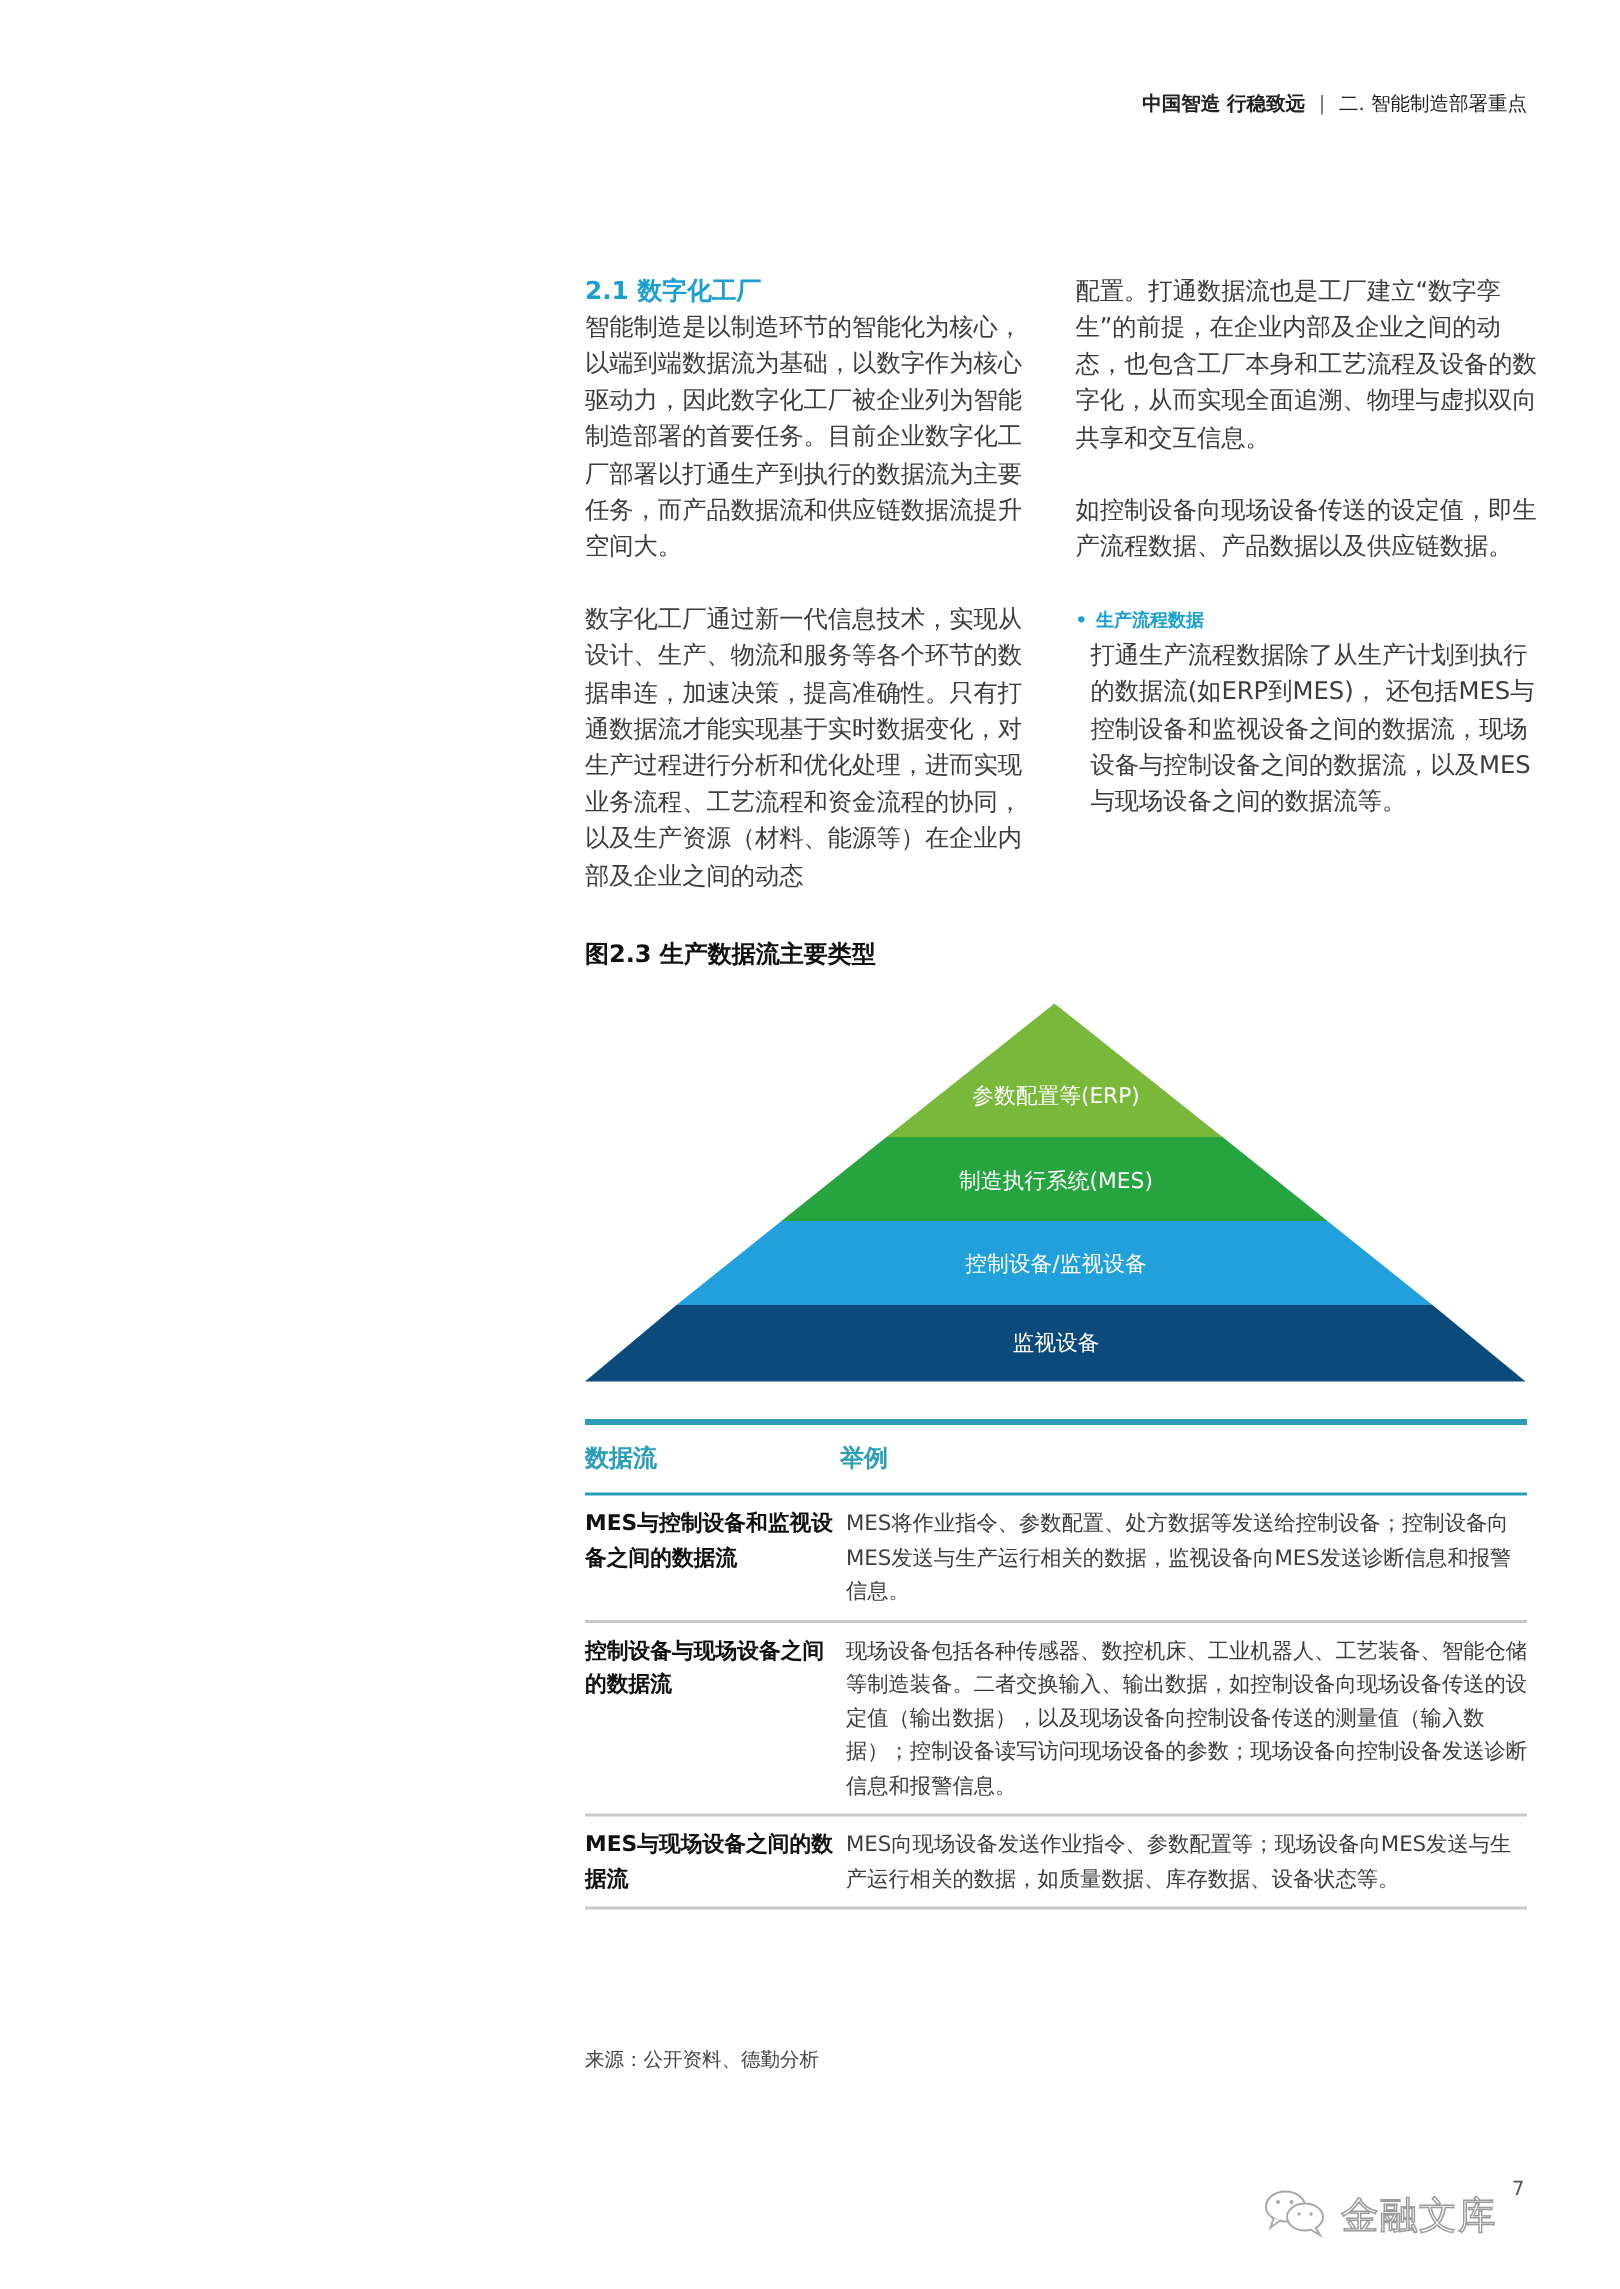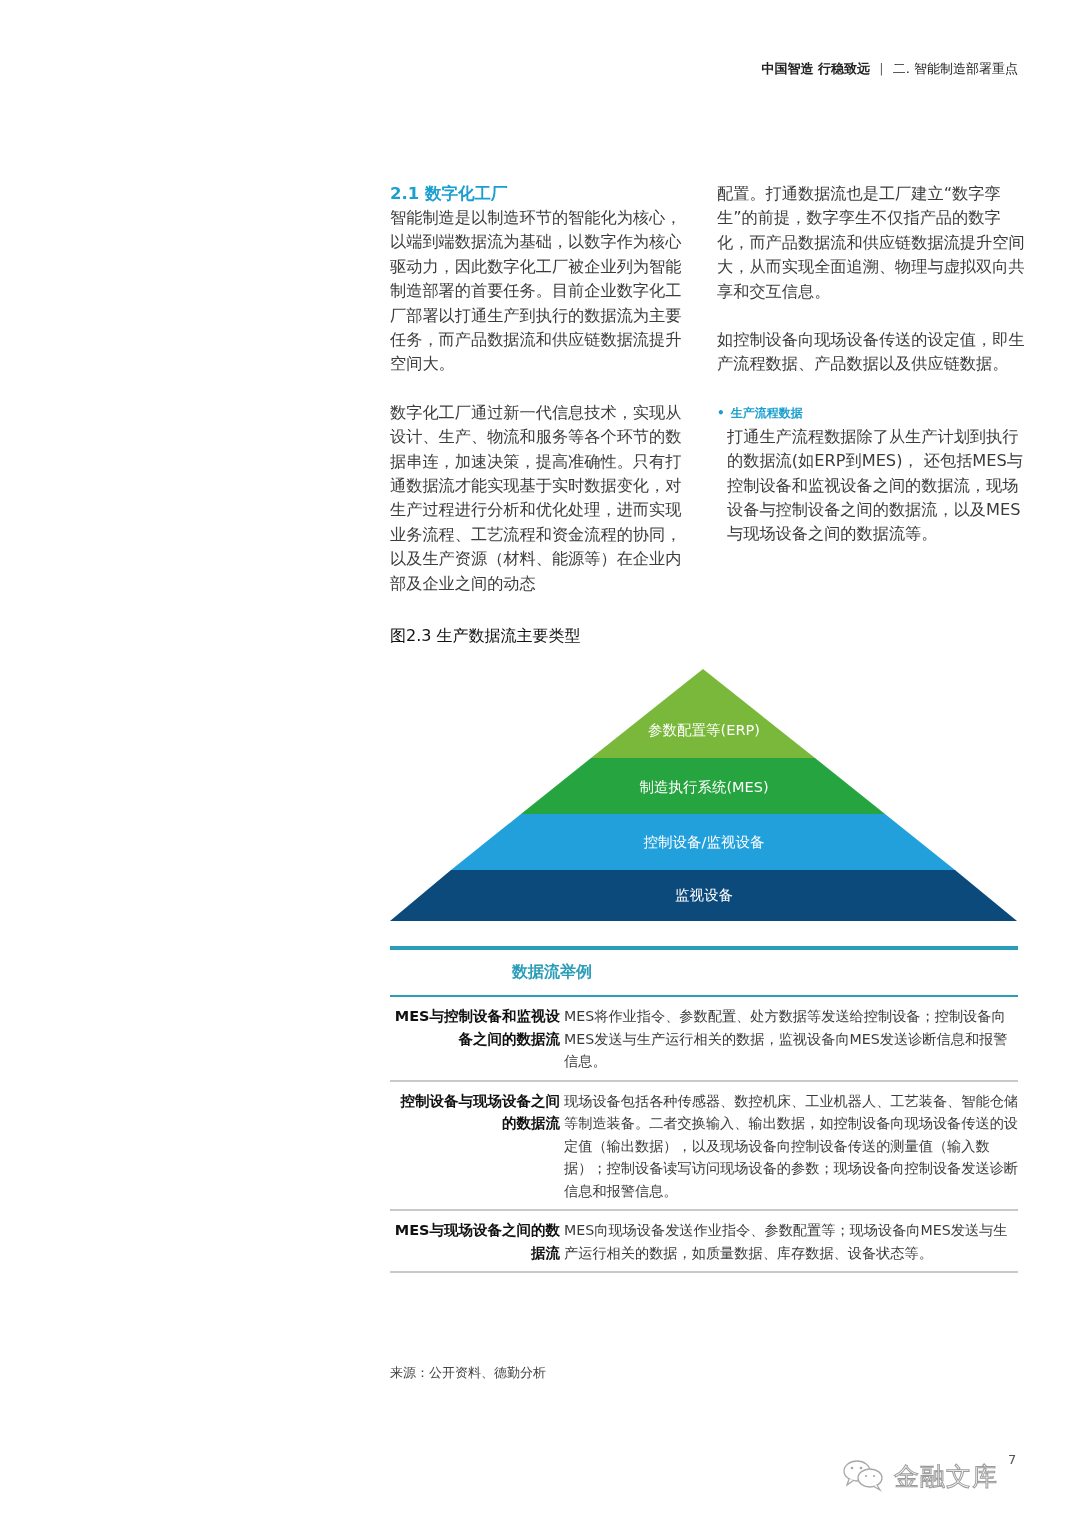--- a/index.html
+++ b/index.html
@@ -9,28 +9,28 @@
   .header .bold { font-weight: bold; text-align: right; }
   .header .sep { margin: 0 5px; color: #666; }
   .col { position: absolute; top: 182px; width: 300px; font-size: 16.2px; line-height: 24.4px; color: #3c3c3c; }
   .col.left { left: 390px; }
   .col.right { left: 717px; width: 310px; }
   .col p { margin: 0 0 24px 0; }
   .sec-title { color: #1a9fd0; font-weight: bold; font-size: 16.5px; margin: 0; line-height: 24px; }
   .bullet-title { color: #1a9fd0; font-weight: bold; font-size: 12px; line-height: 24px; margin: 0; }
   .bullet-title .dot { display: inline-block; margin-right: 6px; }
   .bullet-body { padding-left: 10px; margin: 0; }
-  .fig-title { position: absolute; left: 390px; top: 626px; font-size: 16px; font-weight: normal; color: #111; }
+  .fig-title { position: absolute; left: 390px; top: 626px; font-size: 16px; font-weight: bold; color: #111; }
   .pyramid { position: absolute; left: 388px; top: 665px; width: 632px; height: 260px; }
   .pyr-label { position: absolute; left: 0; width: 632px; text-align: center; color: #ffffff; font-size: 14.5px; }
   .table { position: absolute; left: 390px; top: 946px; width: 628px; }
   .table .top-rule { height: 4px; background: #2a9db8; }
   .table .thead { display: flex; height: 45px; align-items: center; border-bottom: 2px solid #2a9db8; }
   .table .th { color: #2a9db8; font-weight: bold; font-size: 16px; }
-  .table .c1 { width: 170px; flex: none; text-align: right; }
+  .table .c1 { width: 170px; flex: none; }
   .table .c2 { flex: 1; }
   .table .row { display: flex; border-bottom: 2px solid #c9c9c9; padding: 8px 0 7px 0; }
   .table .row .c1 { font-weight: bold; color: #111; font-size: 14.5px; line-height: 22.5px; padding-right: 4px; }
   .table .row .c2 { font-size: 14.2px; line-height: 22.5px; color: #3c3c3c; }
   .source { position: absolute; left: 390px; top: 1364px; font-size: 13px; color: #444; }
   .page-num { position: absolute; left: 1008px; top: 1452px; font-size: 13px; color: #555; }
   .watermark { position: absolute; left: 842px; top: 1458px; display: flex; align-items: center; opacity: 0.85; }
   .watermark .wm-text { font-size: 25px; color: #ffffff; -webkit-text-stroke: 1px #8a8a8a; letter-spacing: 1px; margin-left: 8px; }
 </style>
 </head>
@@ -42,21 +42,21 @@
   <span>二. 智能制造部署重点</span>
 </div>
 
 <div class="col left">
   <h2 class="sec-title">2.1 数字化工厂</h2>
   <p>智能制造是以制造环节的智能化为核心，以端到端数据流为基础，以数字作为核心驱动力，因此数字化工厂被企业列为智能制造部署的首要任务。目前企业数字化工厂部署以打通生产到执行的数据流为主要任务，而产品数据流和供应链数据流提升空间大。</p>
   <p>数字化工厂通过新一代信息技术，实现从设计、生产、物流和服务等各个环节的数据串连，加速决策，提高准确性。只有打通数据流才能实现基于实时数据变化，对生产过程进行分析和优化处理，进而实现业务流程、工艺流程和资金流程的协同，以及生产资源（材料、能源等）在企业内部及企业之间的动态</p>
 </div>
 
 <div class="col right">
-  <p>配置。打通数据流也是工厂建立“数字孪生”的前提，数字孪生不仅指产品的数字化，而产品数据流和供应链数据流提升空间大，从而实现全面追溯、物理与虚拟双向共享和交互信息。</p>
+  <p>配置。打通数据流也是工厂建立“数字孪生”的前提，在企业内部及企业之间的动态，也包含工厂本身和工艺流程及设备的数字化，从而实现全面追溯、物理与虚拟双向共享和交互信息。</p>
   <p>如控制设备向现场设备传送的设定值，即生产流程数据、产品数据以及供应链数据。</p>
   <h3 class="bullet-title">
     <span class="dot">•</span><span>生产流程数据</span>
   </h3>
   <p class="bullet-body">打通生产流程数据除了从生产计划到执行的数据流(如ERP到MES)， 还包括MES与控制设备和监视设备之间的数据流，现场设备与控制设备之间的数据流，以及MES与现场设备之间的数据流等。</p>
 </div>
 
 <div class="fig-title">图2.3 生产数据流主要类型</div>
 
 <div class="pyramid">

